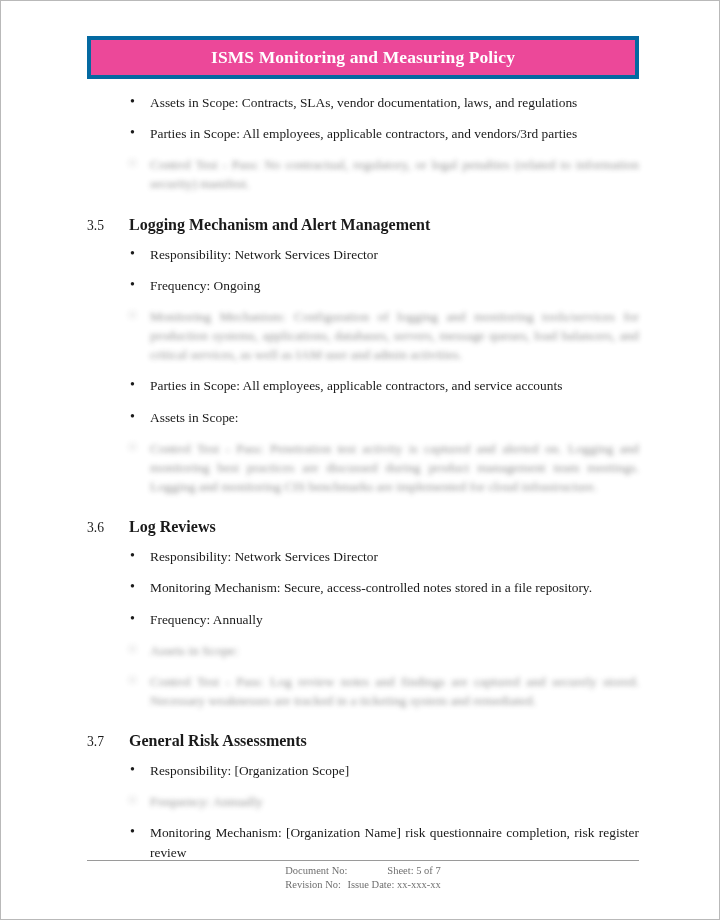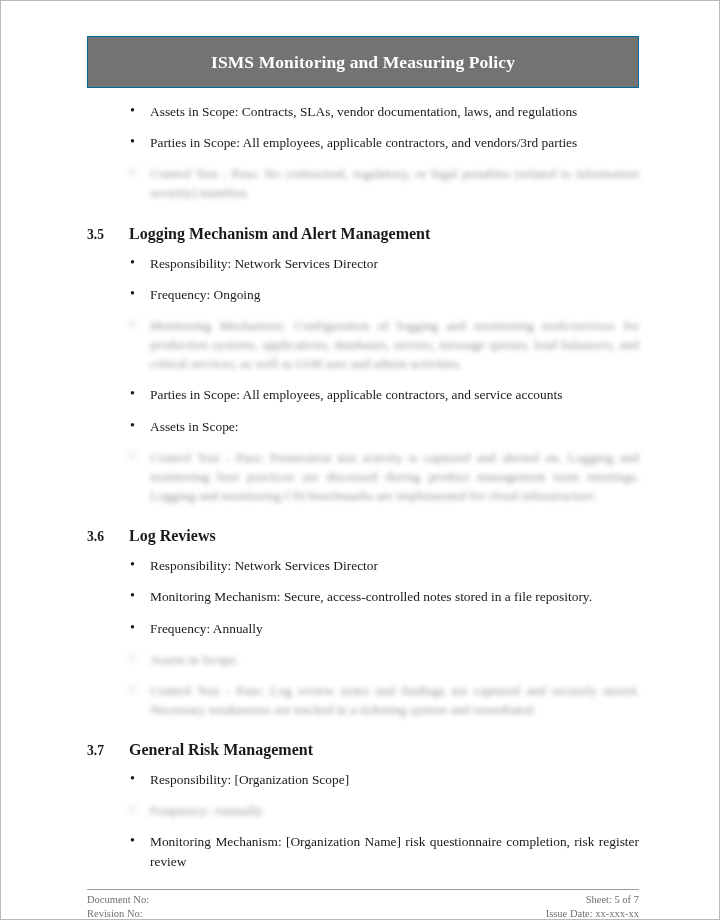--- a/index.html
+++ b/index.html
@@ -28,23 +28,23 @@
   .content {
     position: absolute;
     left: 86px;
     top: 0;
     width: 552px;
   }
 
   
   .title-banner {
     margin-top: 35px;
-    height: 52px;
-    background: #737373;
-    border: 1px solid #0369a1;
+    height: 43px;
+    background: #ec4899;
+    border: 4px solid #0369a1;
     display: flex;
     align-items: center;
     justify-content: center;
     box-sizing: border-box;
   }
   .title-banner .title-text {
     font-size: 17.5px;
     font-weight: bold;
     color: #ffffff;
     letter-spacing: 0.1px;
@@ -106,40 +106,40 @@
   .section-head {
     display: flex;
     align-items: baseline;
     margin-top: 22px;
     margin-bottom: 11px;
   }
   .section-head .sec-num {
     width: 42px;
     flex: 0 0 42px;
     font-size: 13.6px;
-    font-weight: bold;
+    font-weight: normal;
   }
   .section-head .sec-title {
     font-size: 16px;
     font-weight: bold;
   }
 
   
   .block-intro { margin-top: 0; }
 
   
   .footer {
     position: absolute;
     left: 86px;
-    top: 888px;
+    top: 859px;
     width: 552px;
     border-top: 1.3px solid #9a9a9a;
     padding-top: 3px;
     display: flex;
-    justify-content: space-between;
+    justify-content: center;
     font-size: 10.5px;
     line-height: 1.32;
     color: #6f6f6f;
   }
   .footer .f-col.right { text-align: right; }
   .footer .f-line { white-space: nowrap; }
 </style>
 </head>
 <body>
 
@@ -178,21 +178,21 @@
           </div>
           <ul class="bullets">
             <li class="bullet">Responsibility: Network Services Director</li>
             <li class="bullet">Monitoring Mechanism: Secure, access-controlled notes stored in a file repository.</li>
             <li class="bullet">Frequency: Annually</li>
             <li class="bullet blurred">Assets in Scope:</li>
             <li class="bullet blurred">Control Test - Pass: Log review notes and findings are captured and securely stored. Necessary weaknesses are tracked in a ticketing system and remediated.</li>
           </ul>
           <div class="section-head">
             <div class="sec-num">3.7</div>
-            <div class="sec-title">General Risk Management</div>
+            <div class="sec-title">General Risk Assessments</div>
           </div>
           <ul class="bullets">
             <li class="bullet">Responsibility: [Organization Scope]</li>
             <li class="bullet blurred">Frequency: Annually</li>
             <li class="bullet">Monitoring Mechanism: [Organization Name] risk questionnaire completion, risk register review</li>
           </ul>
         </div>
 
     </div>
   </div>

